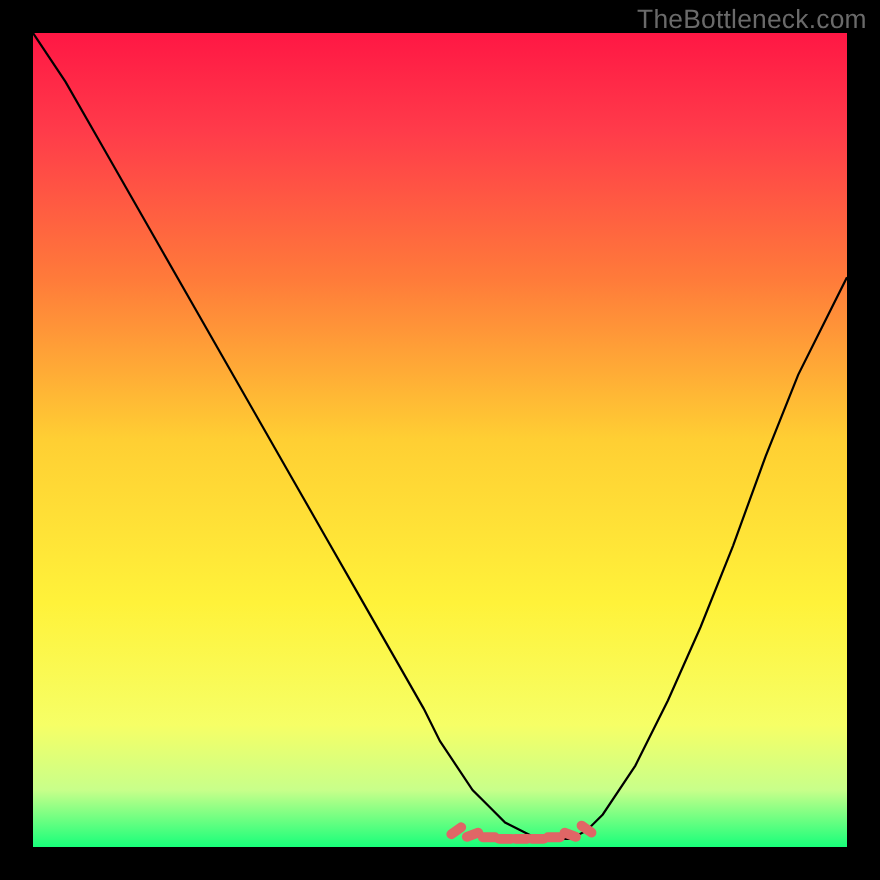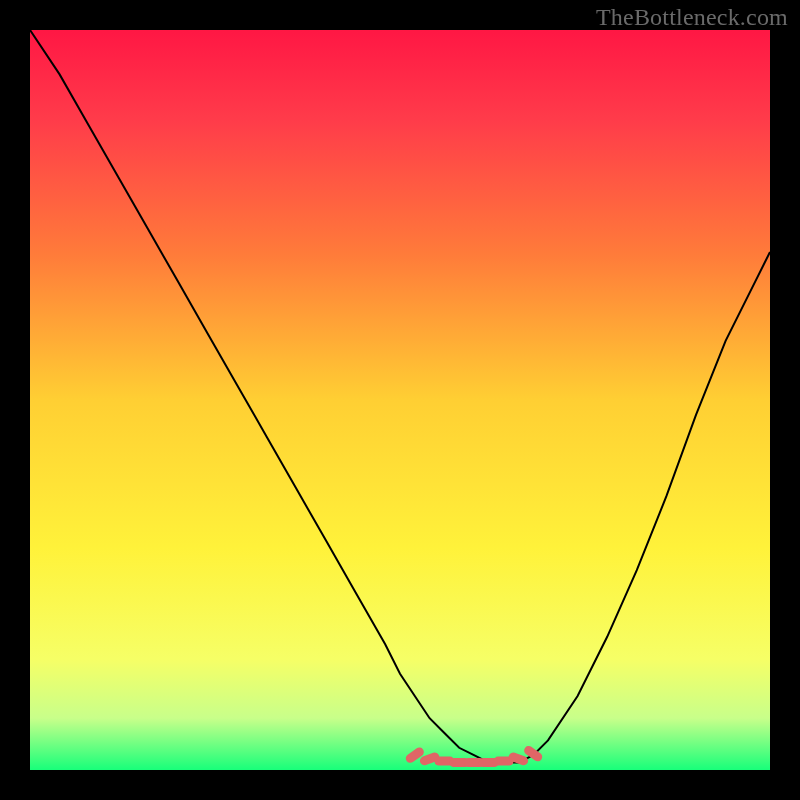--- a/index.html
+++ b/index.html
@@ -13,21 +13,21 @@
   .frame {
     position: relative;
     width: 800px;
     height: 800px;
     background: #000;
   }
   .watermark {
     position: absolute;
     top: 4px;
     right: 12px;
-    font-family: Liberation Serif, serif;
+    font-family: Liberation Sans, sans-serif;
     font-size: 24px;
     font-weight: 500;
     color: #6a6a6a;
     letter-spacing: 0.2px;
   }
   svg.plot {
     position: absolute;
     left: 30px;
     top: 30px;
     width: 740px;

